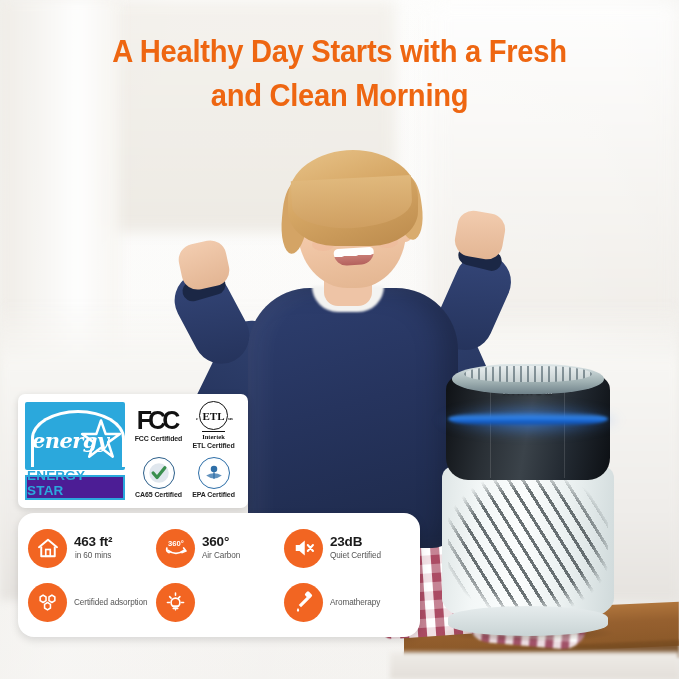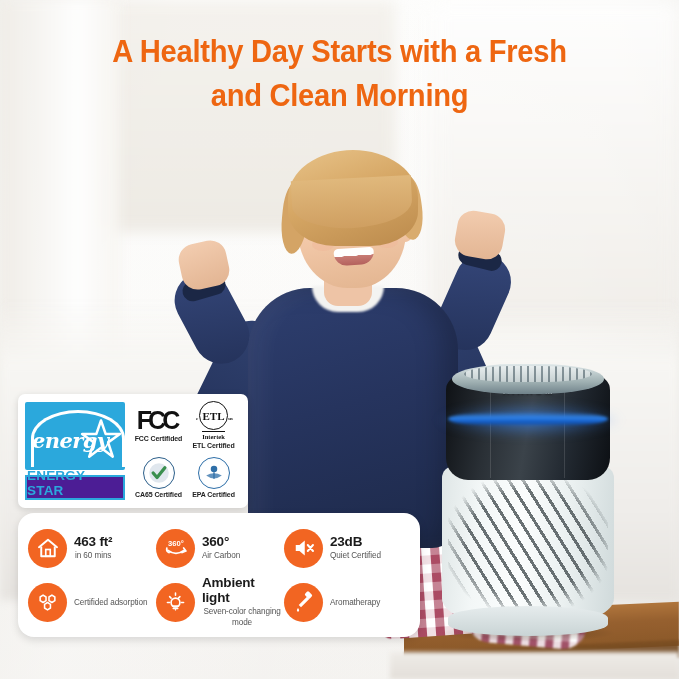--- a/index.html
+++ b/index.html
@@ -448,24 +448,20 @@
           <g stroke="#fff" stroke-width="2.1" stroke-linecap="round">
             <path d="M17 4 v3"></path>
               <path d="M17 27 v0"></path>
             <path d="M6 17 h3"></path>
               <path d="M25 17 h3"></path>
             <path d="M9 9 l2 2"></path>
               <path d="M23 9 l-2 2"></path>
           </g>
         </svg>
       </div>
-      <div class="ftxt">
-        <span class="ft-main">Ambient light</span>
-        <span class="ft-sub two">Seven-color changing mode</span>
-      </div>
     </div>
 
     <div class="feat">
       <div class="fic">
         <svg viewBox="0 0 32 32" width="24" height="24">
           <rect x="18" y="3" width="9" height="7" rx="2" fill="#fff" transform="rotate(45 22 6)"></rect>
           <path d="M20 9 L9 20 L12 23 L23 12 Z" fill="#fff"></path>
           <path d="M8 24 q-3 4 0 5 q3 -1 0 -5z" fill="#fff"></path>
         </svg>
       </div>

